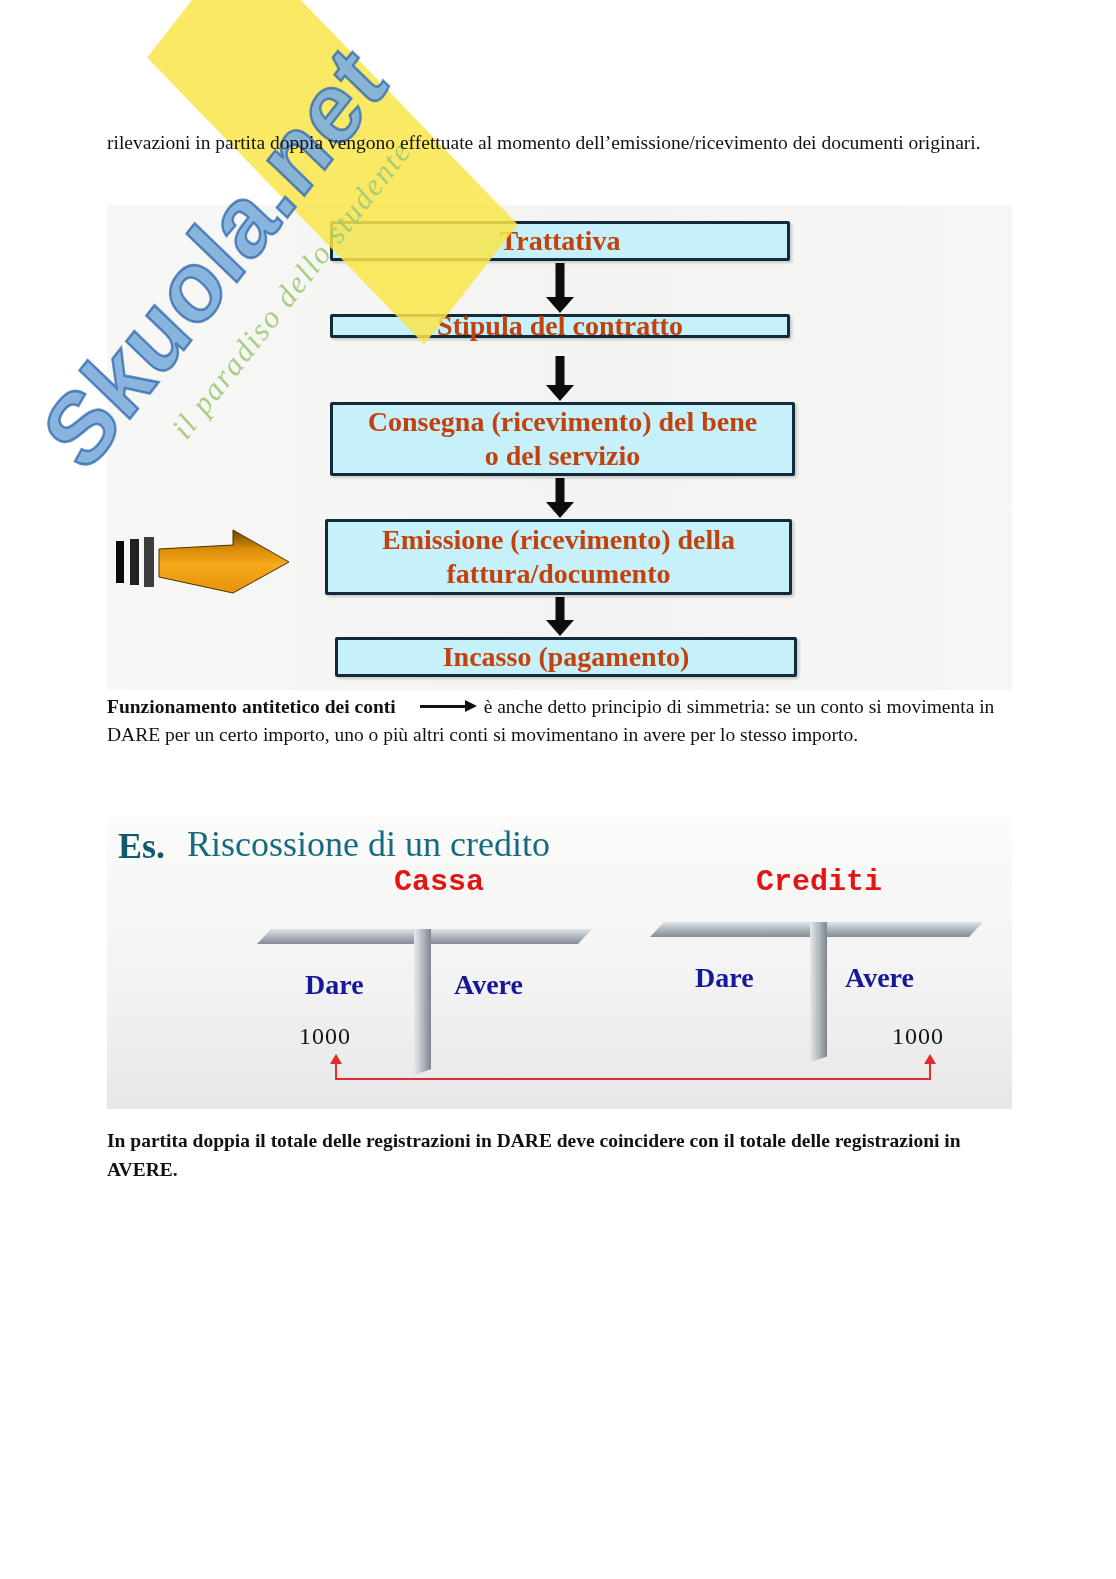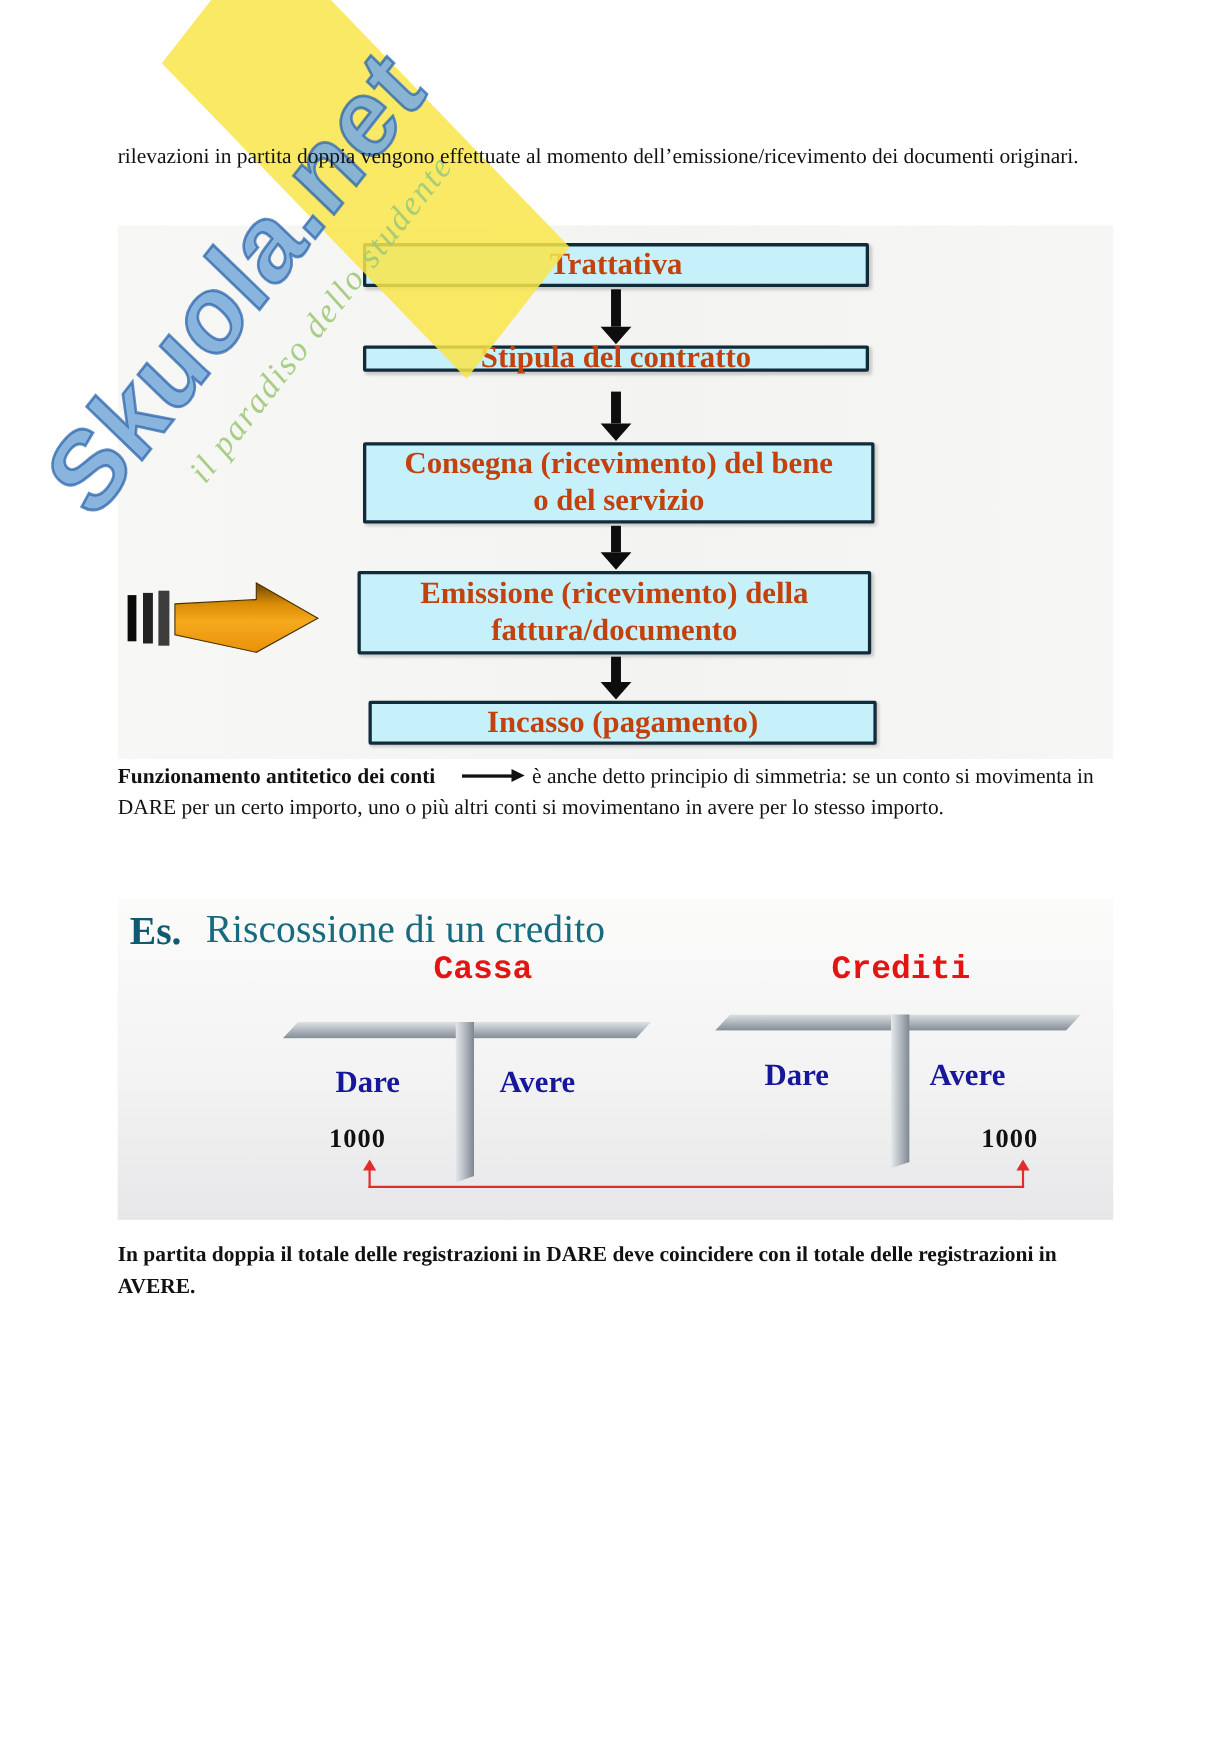--- a/index.html
+++ b/index.html
@@ -72,21 +72,21 @@
   .tbar-v{position:absolute;width:17px;
           background:linear-gradient(90deg,#e6e9ec 0%,#aeb5bc 55%,#7d858d 100%);
           clip-path:polygon(0 0,100% 0,100% 96%,0 100%);}
   .cassa-v{left:307px;top:112px;height:146px;}
   .crediti-v{left:703px;top:105px;height:140px;}
   .col-label{position:absolute;font-size:28px;font-weight:bold;color:#17179a;}
   .cassa-dare{left:198px;top:152px;}
   .cassa-avere{left:347px;top:152px;}
   .crediti-dare{left:588px;top:145px;}
   .crediti-avere{left:738px;top:145px;}
-  .val{position:absolute;font-size:24px;font-weight:bold;color:#111;letter-spacing:1px;}
+  .val{position:absolute;font-size:24px;font-weight:normal;color:#111;letter-spacing:1px;}
   .cassa-val{left:192px;top:206px;}
   .crediti-val{left:785px;top:206px;}
   .connector{position:absolute;left:228px;top:246px;width:592px;height:15px;
              border-left:2px solid #e22b2b;border-right:2px solid #e22b2b;border-bottom:2px solid #e22b2b;}
   .conn-head{position:absolute;width:0;height:0;top:-9px;
              border-left:6px solid transparent;border-right:6px solid transparent;
              border-bottom:10px solid #e22b2b;}
   .conn-head.left{left:-7px;}
   .conn-head.right{right:-7px;}
 </style>

